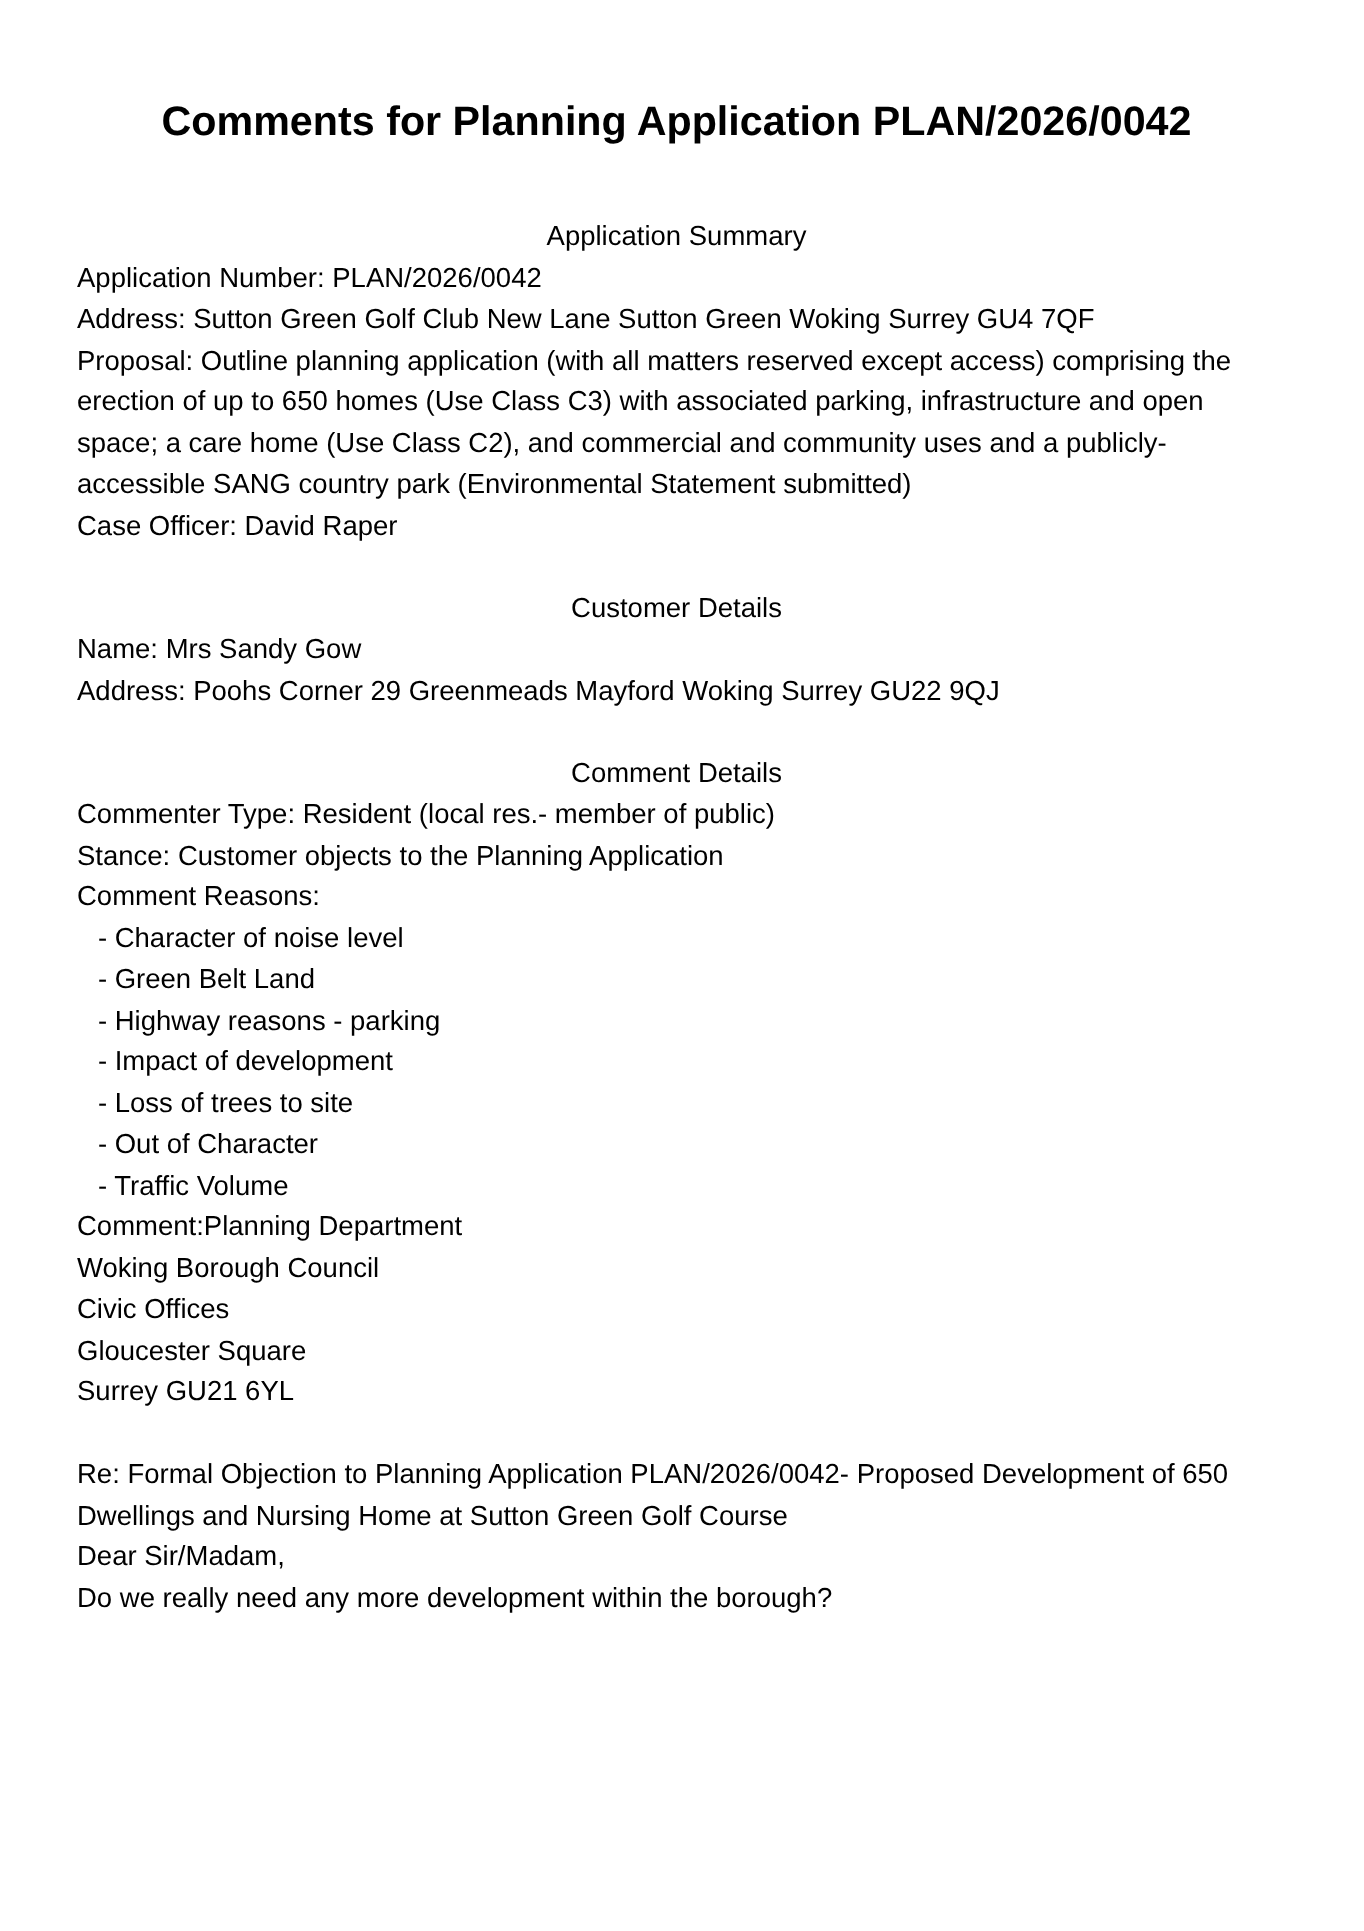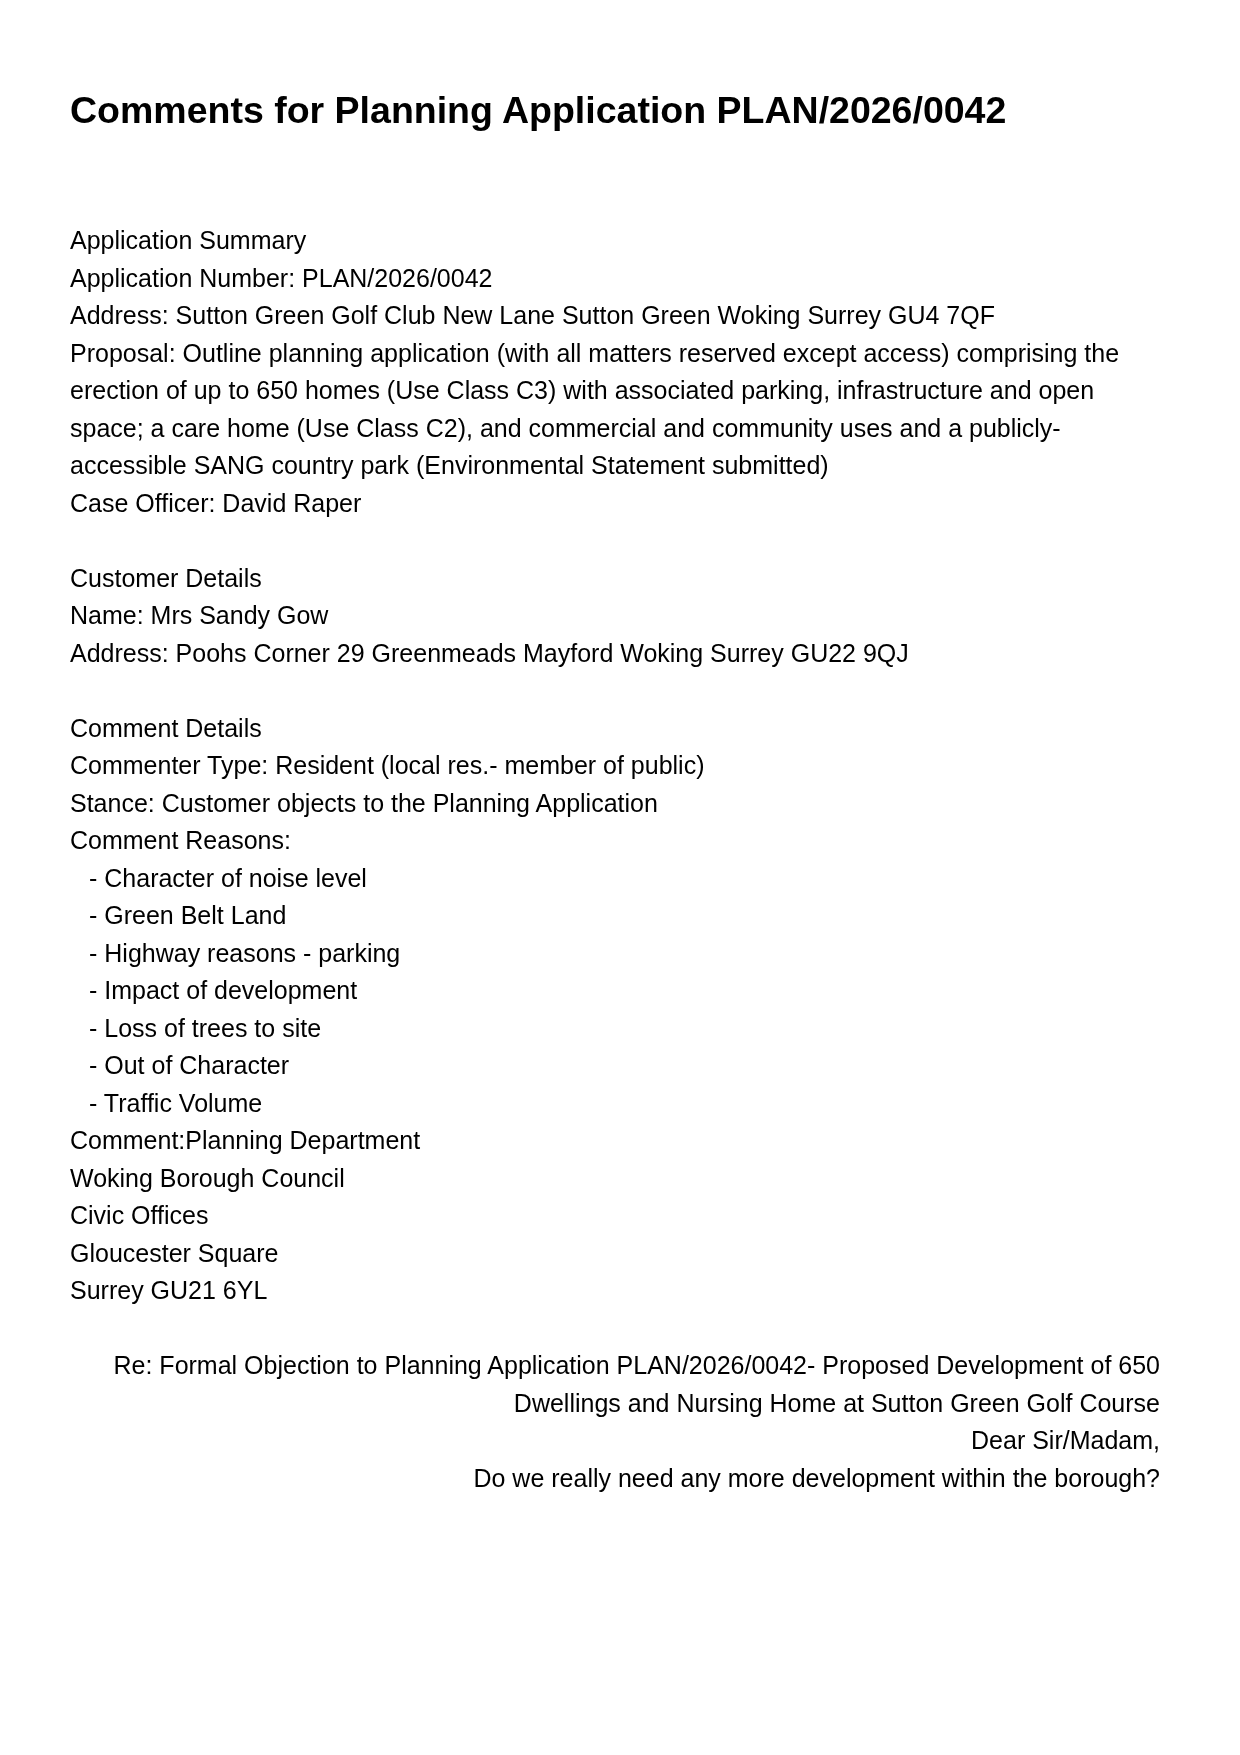--- a/index.html
+++ b/index.html
@@ -11,34 +11,35 @@
     background: #ffffff;
     color: #000000;
     font-family: "Liberation Sans", "DejaVu Sans", sans-serif;
     padding: 0 80px 0 70px;
     overflow: hidden;
   }
   .title {
     font-size: 37.5px;
     font-weight: bold;
     line-height: 44px;
-    margin: 88px 0 90px 0;
+    text-align: center;
+    margin: 88px 0 65px 0;
     letter-spacing: 0;
     white-space: nowrap;
   }
   .doc p {
     margin: 0;
     font-size: 25px;
     line-height: 37.5px;
     font-weight: normal;
   }
-  .heading { font-weight: bold; }
+  .heading { font-weight: bold; text-align: center; }
   section { margin: 0 0 37.5px 0; }
   .reason { padding-left: 19px; }
-  .letter-block { margin: 0 0 37.5px 0; text-align: right; }
+  .letter-block { margin: 0 0 37.5px 0; }
   .letter-block:last-child { margin-bottom: 12px; }
 </style>
 </head>
 <body>
 
 <div class="page">
   <div class="title">Comments for Planning Application PLAN/2026/0042</div>
 
   <div class="doc">
 

